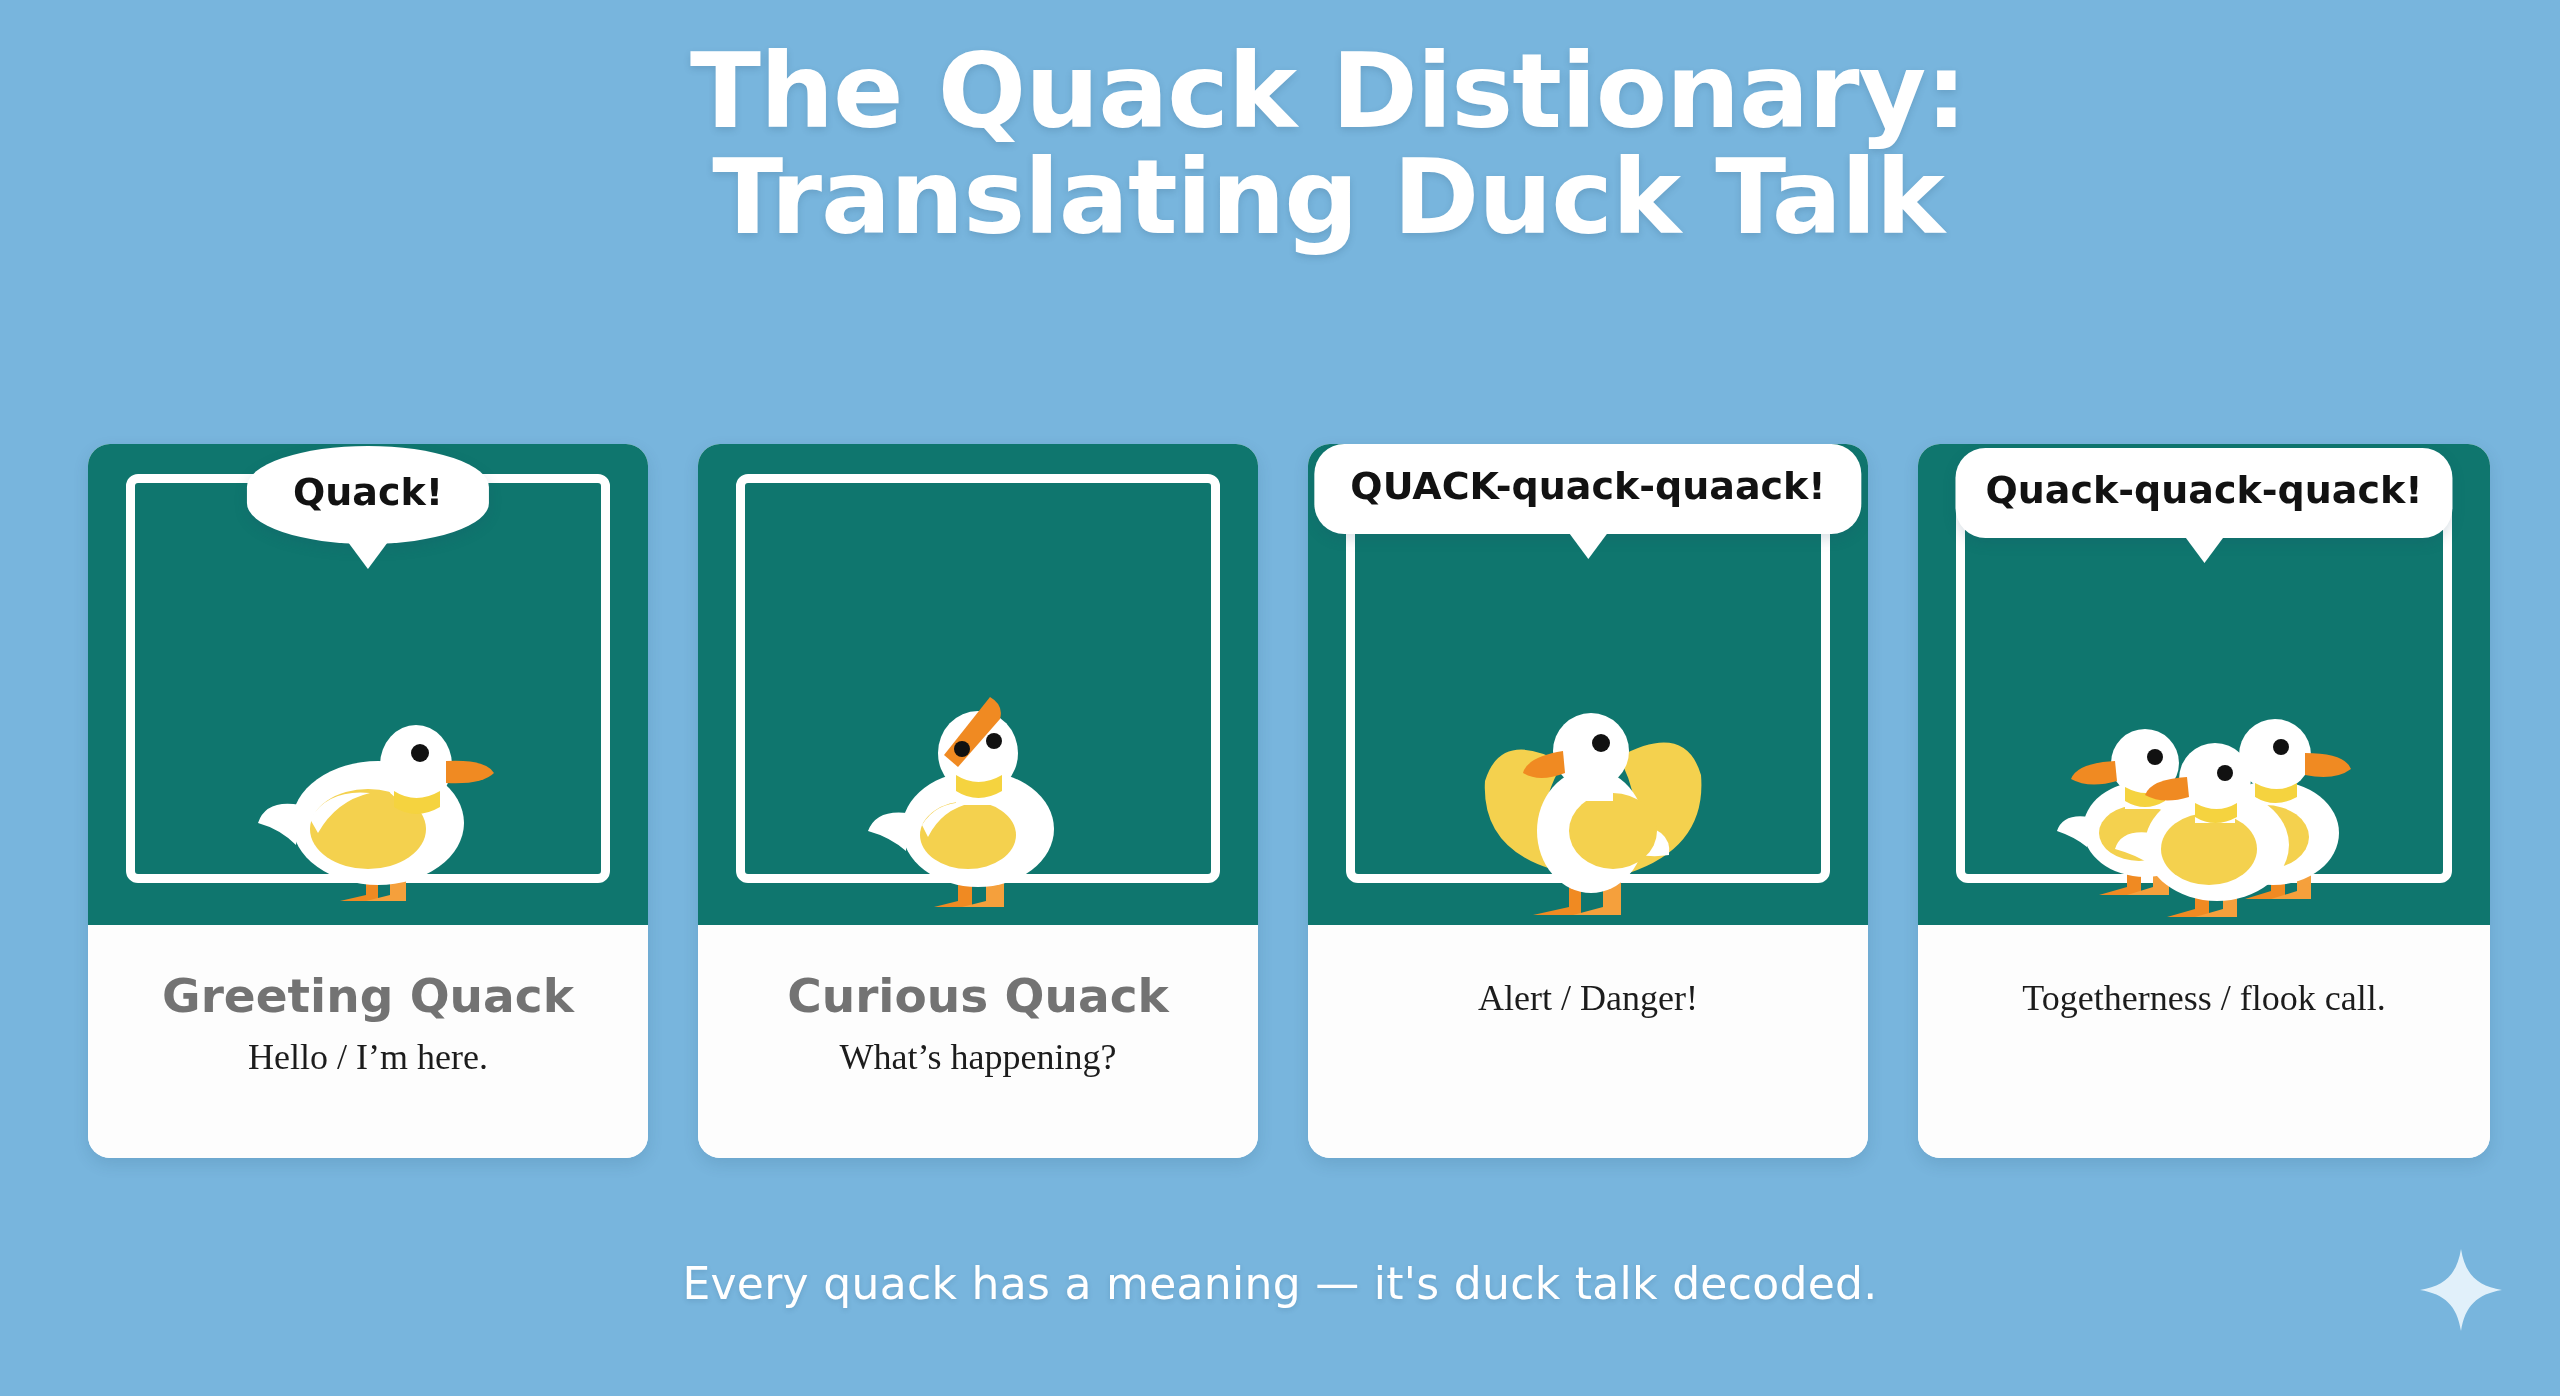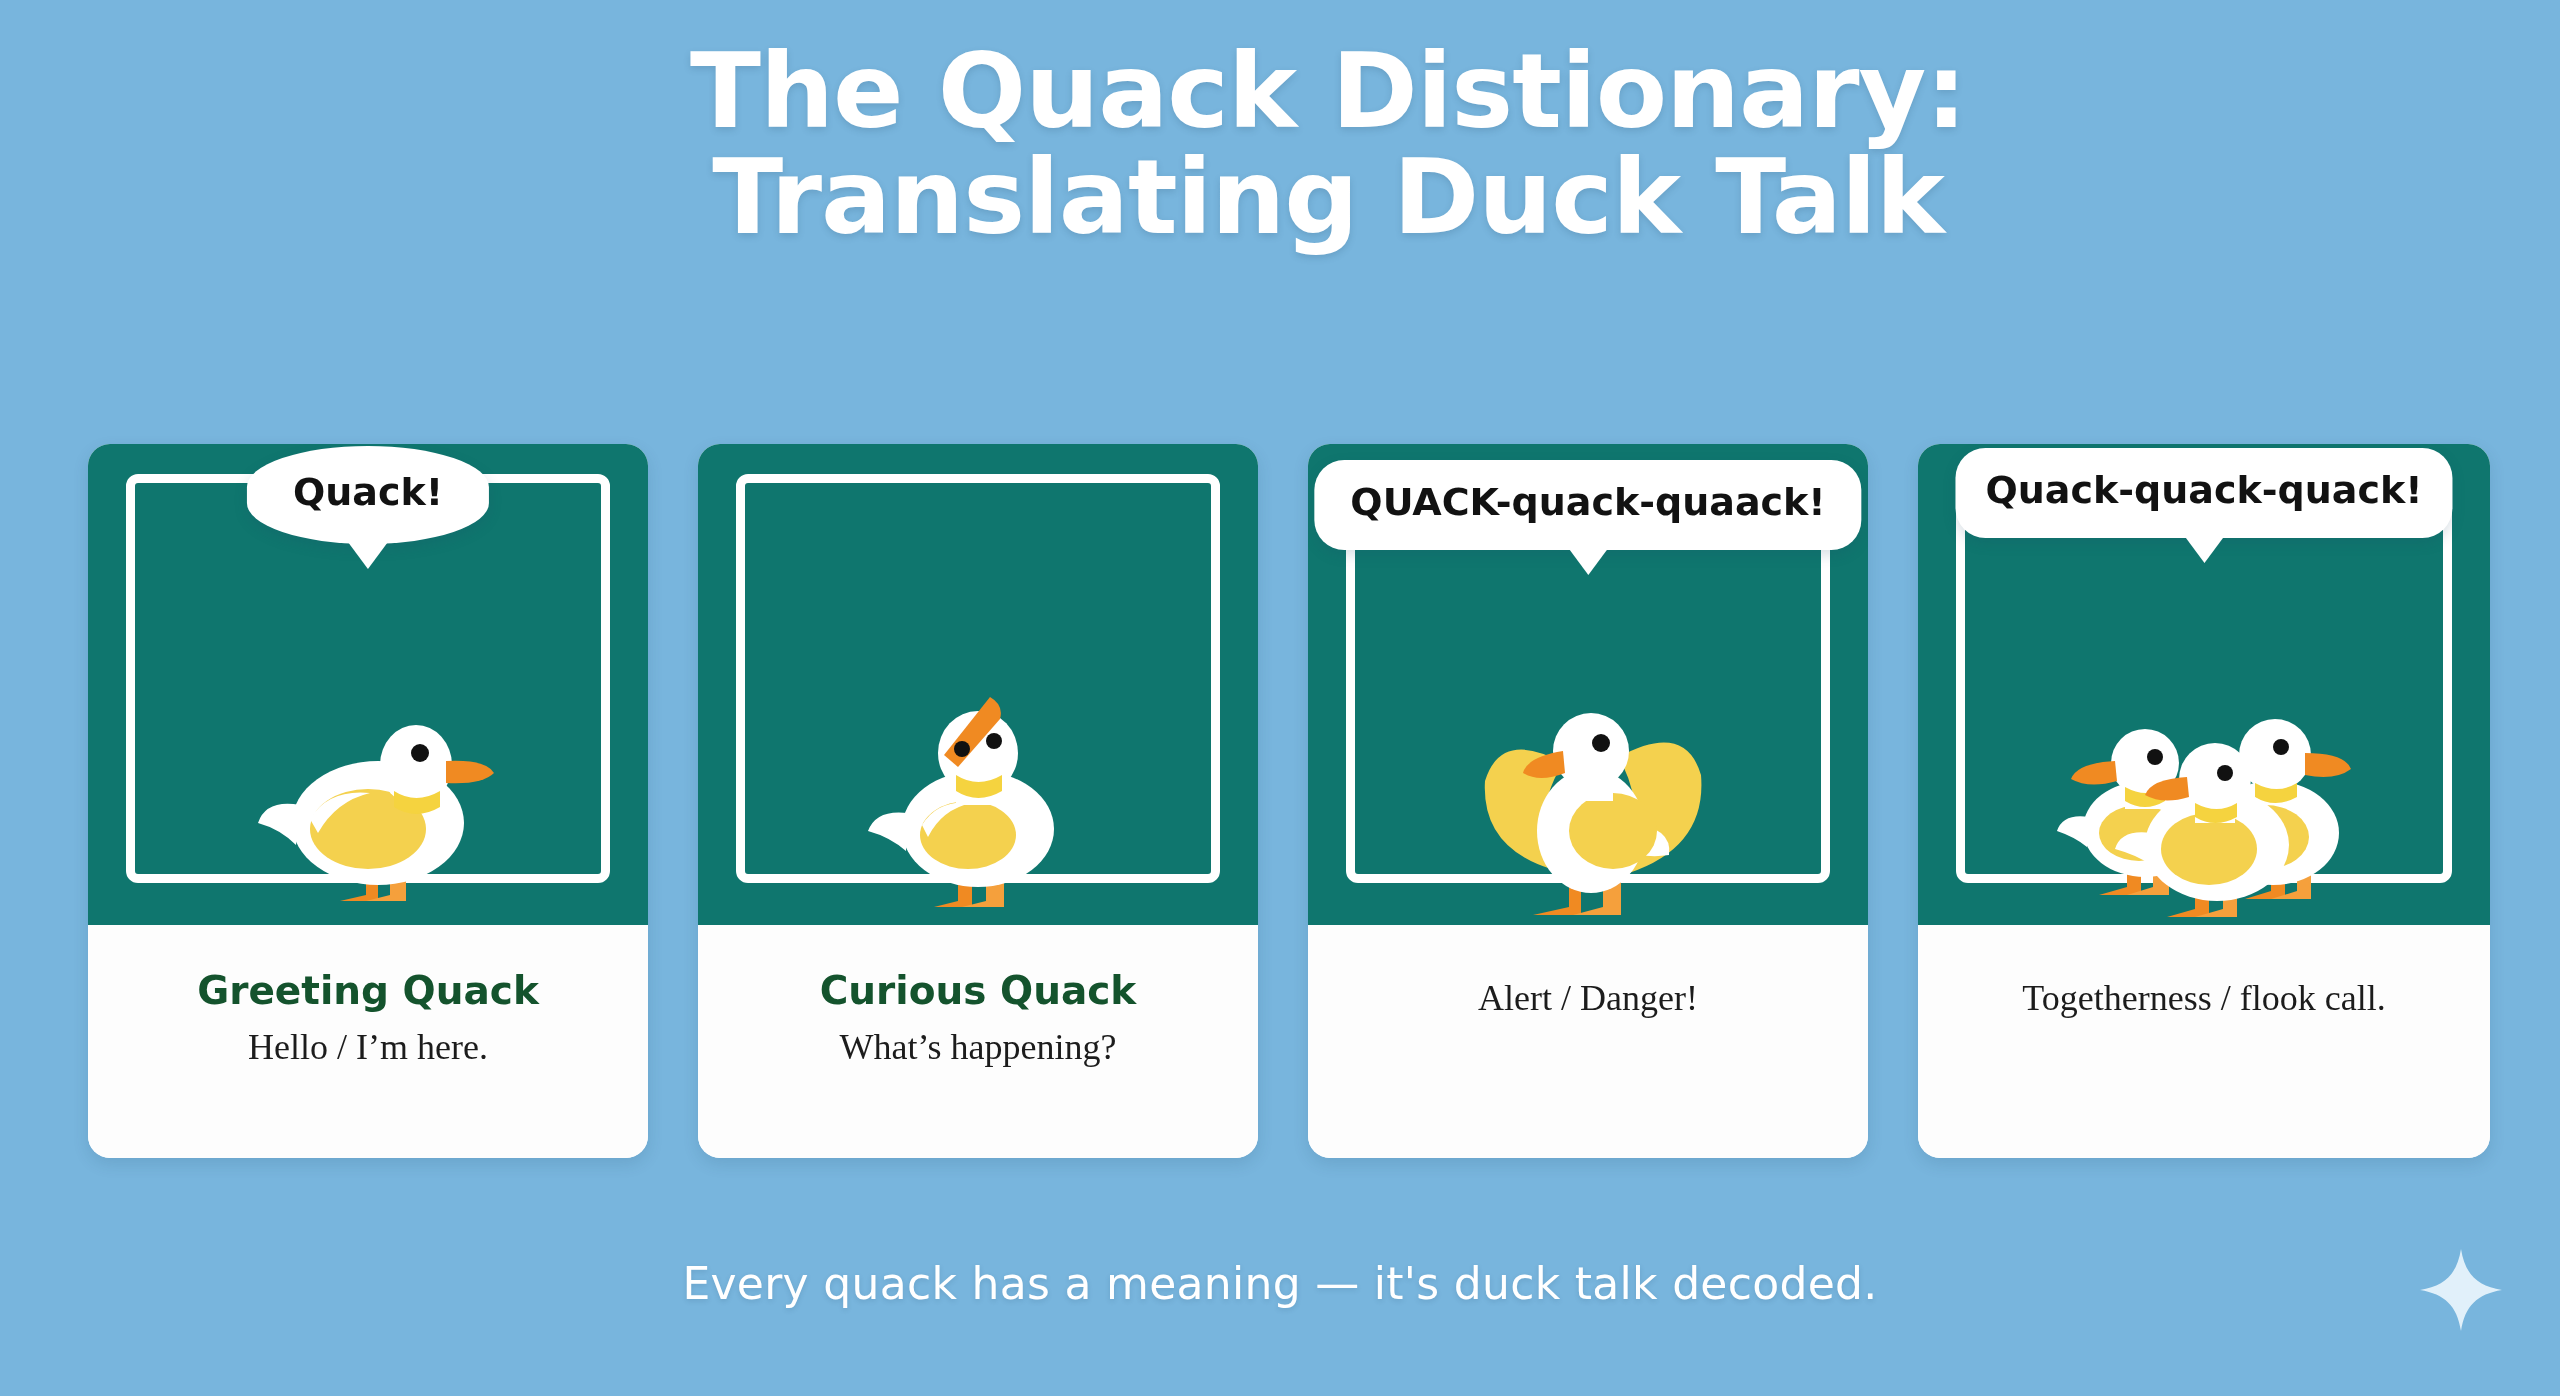--- a/index.html
+++ b/index.html
@@ -114,21 +114,21 @@
     left: 50%;
     bottom: -25px;
     margin-left: -20px;
     width: 0; height: 0;
     border-left: 20px solid transparent;
     border-right: 20px solid transparent;
     border-top: 27px solid #ffffff;
   }
   .bubble.b-1 { top: 2px; border-radius: 50%/42%; padding: 26px 46px 30px; }
   .bubble.b-2 { top: 2px; border-radius: 50%/42%; padding: 26px 38px 30px; }
-  .bubble.b-3 { top: 16px; left: 50%; border-radius: 30px; padding: 22px 36px 26px; }
+  .bubble.b-3 { top: 0px; left: 50%; border-radius: 30px; padding: 22px 36px 26px; }
   .bubble.b-4 { top: 4px; border-radius: 30px; padding: 22px 30px 26px; }
 
   .duck-stage {
     position: absolute;
     left: 0;
     bottom: -8px;
     width: 100%;
     height: 330px;
     z-index: 3;
     display: flex;
@@ -144,23 +144,23 @@
     top: 481px;
     width: 100%;
     height: 233px;
     background: #fdfdfd;
     text-align: center;
     padding-top: 42px;
     box-sizing: border-box;
   }
   .caption-title {
     display: block;
-    color: #14532d;
+    color: #737373;
     font-weight: bold;
-    font-size: 39px;
+    font-size: 47px;
     line-height: 1.25;
     font-family: "DejaVu Sans", sans-serif;
   }
   .caption-sub {
     display: block;
     color: #1c1c1c;
     font-weight: normal;
     font-size: 36px;
     line-height: 1.3;
     margin-top: 8px;

